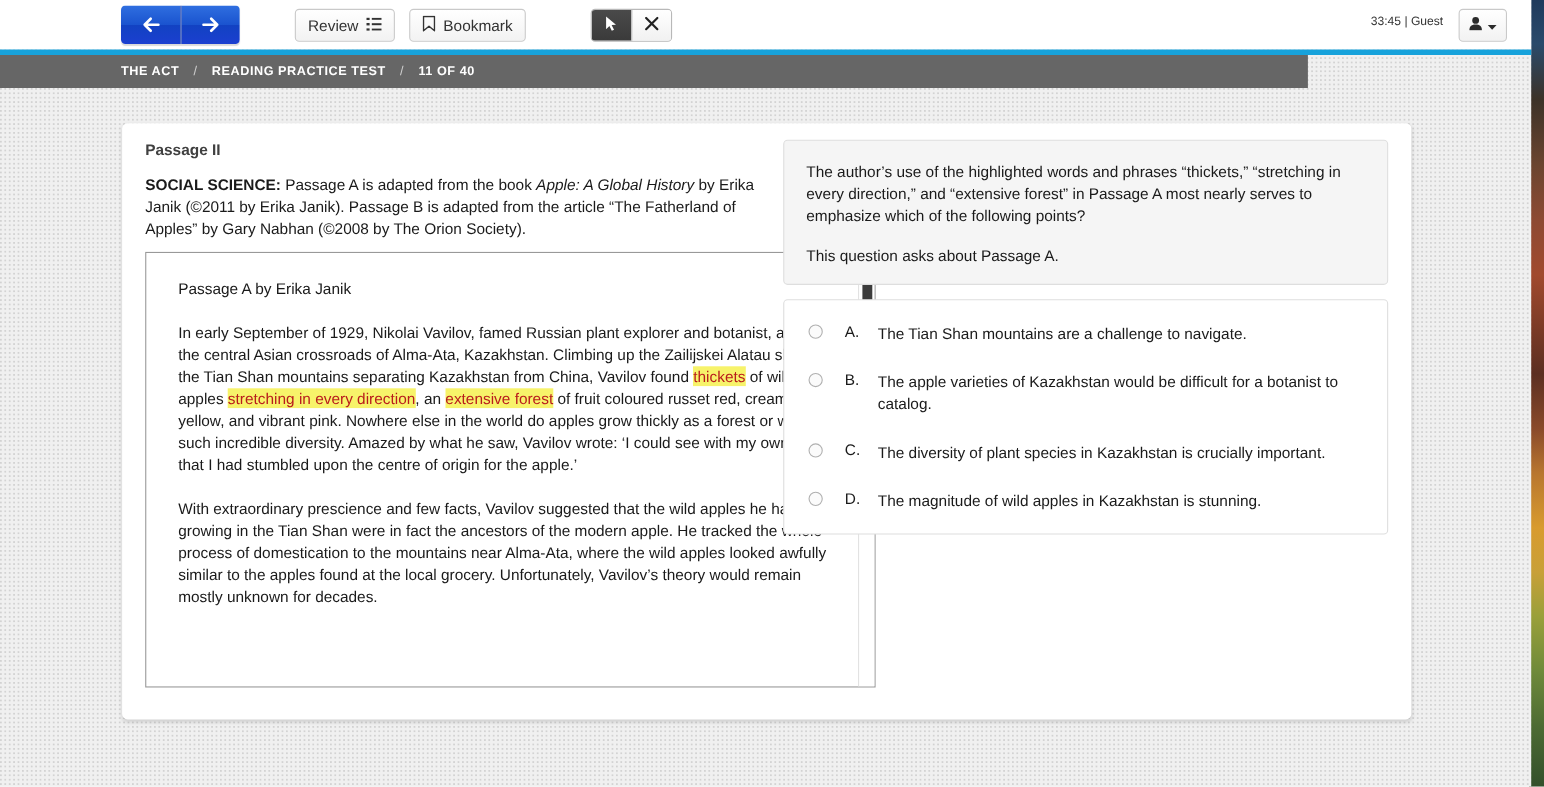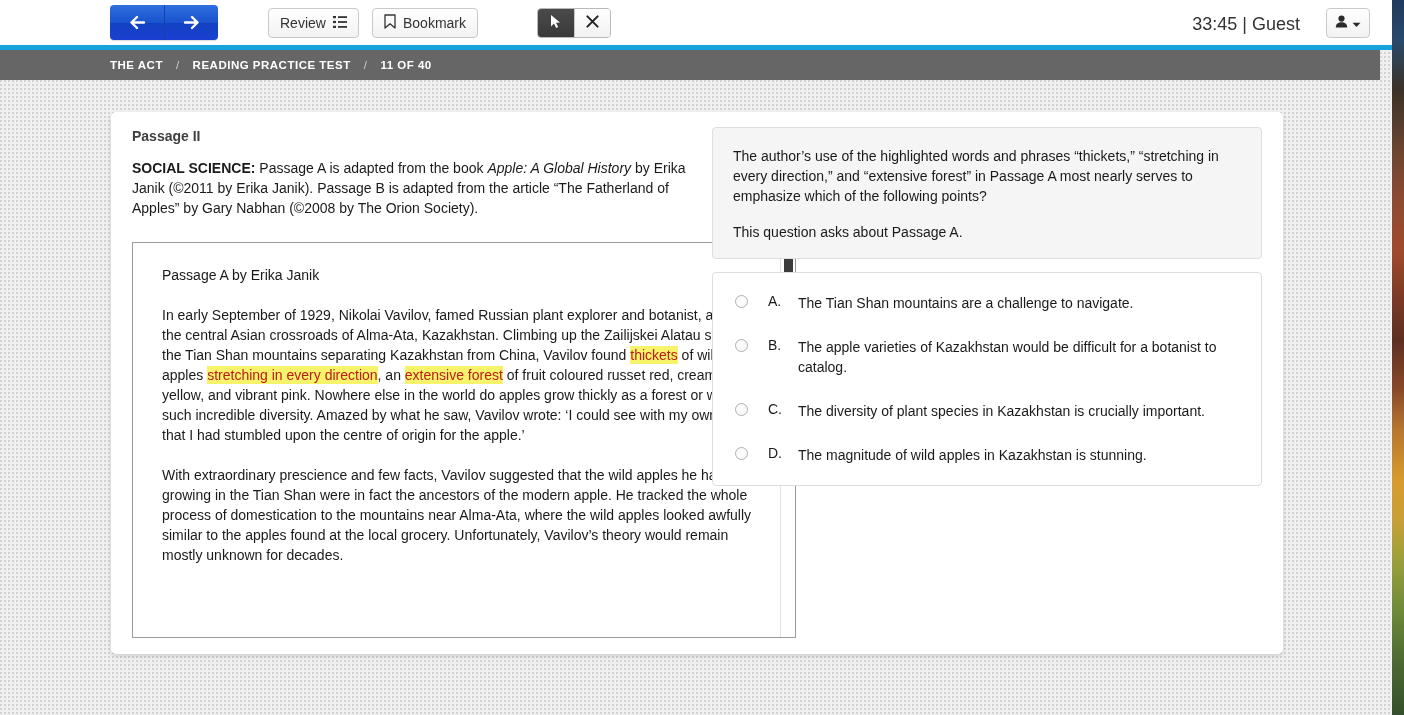--- a/index.html
+++ b/index.html
@@ -113,42 +113,42 @@
     border: none;
     cursor: pointer;
   }
   .tool-btn.active {
     background: linear-gradient(to bottom,#4a4a4a,#3a3a3a);
   }
   .tool-btn + .tool-btn { border-left: 1px solid #c9c9c9; }
 
   #status-text {
     position: absolute;
-    top: 14px; right: 92px;
-    font-size: 18px;
+    top: 14px; right: 80px;
+    font-size: 11px;
     color: #333;
     white-space: nowrap;
   }
   #account-btn {
     position: absolute;
     top: 8px; right: 22px;
     width: 44px; height: 30px;
     background: linear-gradient(to bottom,#ffffff,#f2f2f2);
     border: 1px solid #c9c9c9;
     border-radius: 4px;
     display: flex; align-items: center; justify-content: center;
     gap: 4px;
     cursor: pointer;
   }
 
   
   #breadcrumb {
     position: absolute;
     top: 50px; left: 0;
-    width: 1380px; height: 30px;
+    width: 1189px; height: 30px;
     background: #666666;
     display: flex;
     align-items: center;
     padding-left: 110px;
     z-index: 5;
     gap: 13px;
   }
   #breadcrumb span {
     font-size: 11.5px;
     font-weight: bold;
@@ -188,21 +188,20 @@
   #passage-intro b { font-weight: bold; }
   #passage-intro i { font-style: italic; }
 
   #passage-box {
     position: absolute;
     top: 117px; left: 21px;
     width: 664px; height: 396px;
     border: 1px solid #999999;
     background: #ffffff;
     overflow: hidden;
-    margin-top: 13px;
   }
   #passage-scroll {
     position: absolute;
     inset: 0;
     padding: 22px 30px 0 29px;
     overflow: hidden;
   }
   #passage-scroll p {
     margin: 0 0 20px 0;
     font-size: 14px;

